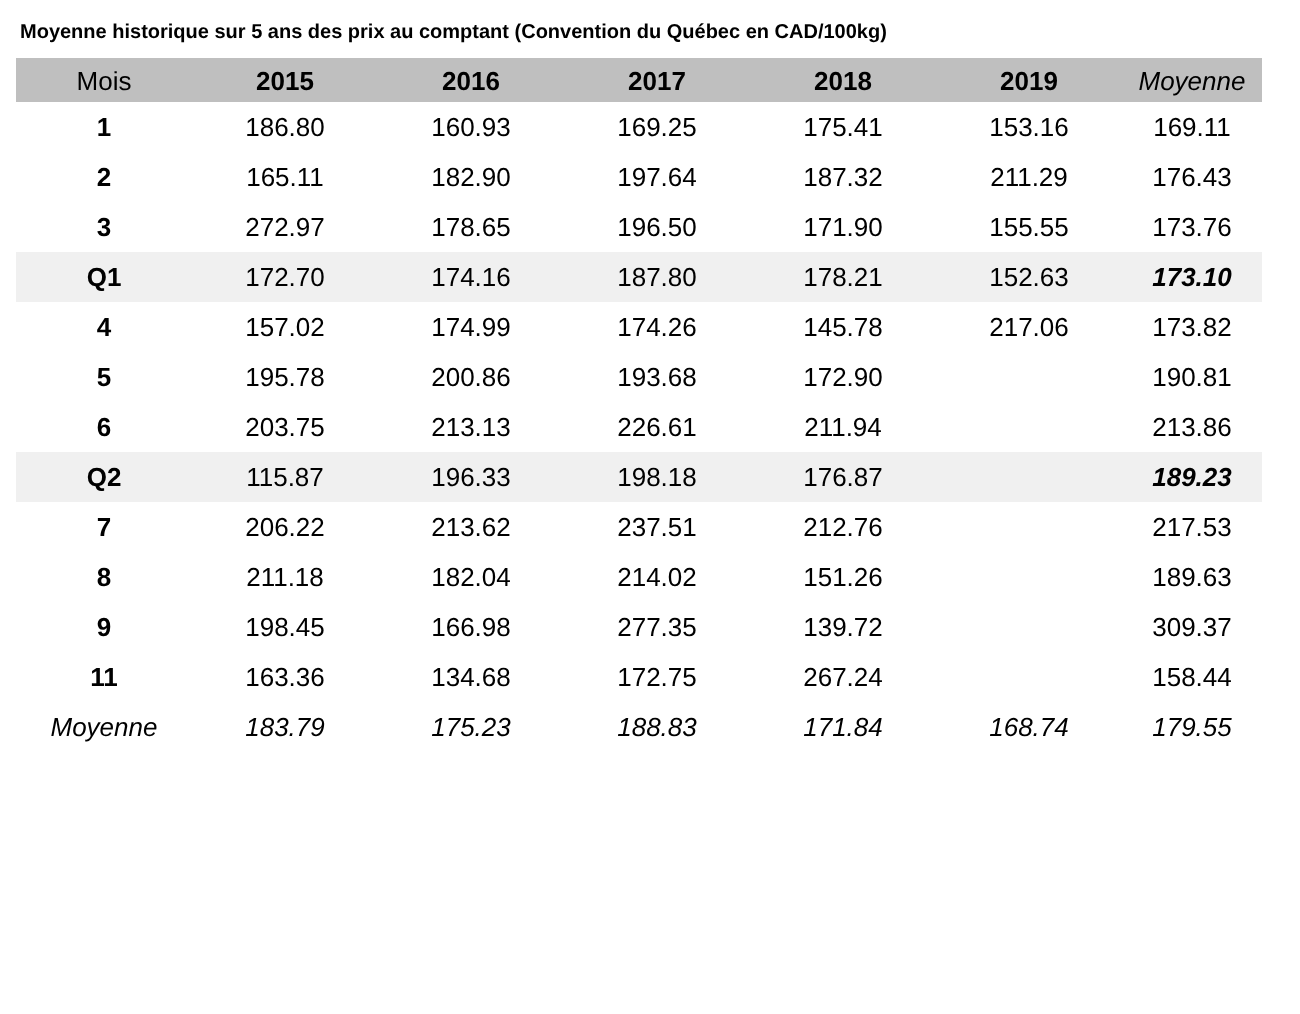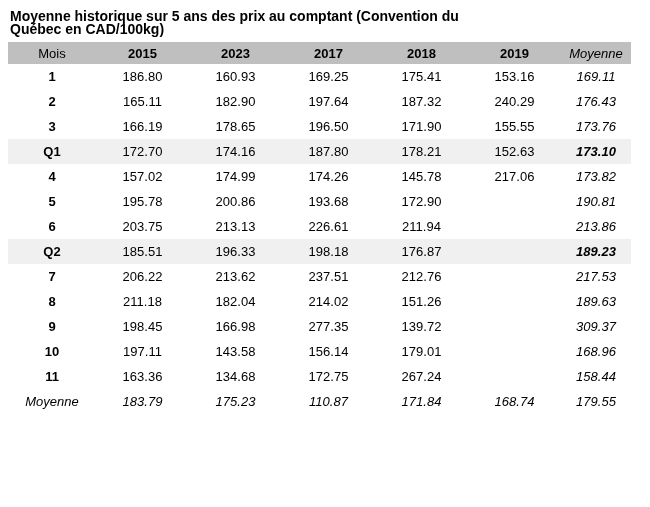--- a/index.html
+++ b/index.html
@@ -15,21 +15,21 @@
     height:507px;
     font-family:"Liberation Sans", sans-serif;
     color:var(--text);
     overflow:hidden;
   }
   .page{
     padding:8px 0 0 8px;
   }
   .title{
     width:470px;
-    font-size:14px;
+    font-size:10px;
     font-weight:bold;
     line-height:13px;
     margin:2px 0 6px 2px;
   }
   table.price-table{
     border-collapse:collapse;
     table-layout:fixed;
     width:623px;
   }
   table.price-table col.c-mois{width:88px;}
@@ -48,23 +48,23 @@
   thead th.avg{font-style:italic;font-weight:normal;}
   tbody td{
     height:25px;
     font-size:13px;
     text-align:center;
     vertical-align:middle;
     padding:0;
     background:#ffffff;
   }
   tbody td.mois{font-weight:bold;}
-  tbody td.avg{font-style:italic;}
+  tbody td.avg{}
   tbody tr.quarter td{background:var(--quarter-bg);}
-  tbody tr.quarter td.avg{font-weight:bold;}
+  tbody tr.quarter td.avg{font-weight:bold;font-style:italic;}
   tbody tr.average td{font-style:italic;font-weight:normal;}
   tbody tr.average td.mois{font-weight:normal;}
 </style>
 </head>
 <body>
 
 <div class="page">
   <div class="title">Moyenne historique sur 5 ans des prix au comptant (Convention du Québec en CAD/100kg)</div>
 
   <table class="price-table">
@@ -74,21 +74,21 @@
         <col class="c-year">
         <col class="c-year">
         <col class="c-year">
         <col class="c-year">
       <col class="c-avg">
     </colgroup>
     <thead>
       <tr>
           <th class="mois">Mois</th>
           <th class="year">2015</th>
-          <th class="year">2023</th>
+          <th class="year">2016</th>
           <th class="year">2017</th>
           <th class="year">2018</th>
           <th class="year">2019</th>
           <th class="avg">Moyenne</th>
         </tr>
     </thead>
     <tbody>
         <tr class="month">
           <td class="mois">1</td>
           <td class="year">186.80</td>
@@ -97,26 +97,26 @@
           <td class="year">175.41</td>
           <td class="year">153.16</td>
           <td class="avg">169.11</td>
         </tr>
         <tr class="month">
           <td class="mois">2</td>
           <td class="year">165.11</td>
           <td class="year">182.90</td>
           <td class="year">197.64</td>
           <td class="year">187.32</td>
-          <td class="year">240.29</td>
+          <td class="year">211.29</td>
           <td class="avg">176.43</td>
         </tr>
         <tr class="month">
           <td class="mois">3</td>
-          <td class="year">166.19</td>
+          <td class="year">272.97</td>
           <td class="year">178.65</td>
           <td class="year">196.50</td>
           <td class="year">171.90</td>
           <td class="year">155.55</td>
           <td class="avg">173.76</td>
         </tr>
         <tr class="quarter">
           <td class="mois">Q1</td>
           <td class="year">172.70</td>
           <td class="year">174.16</td>
@@ -147,21 +147,21 @@
           <td class="mois">6</td>
           <td class="year">203.75</td>
           <td class="year">213.13</td>
           <td class="year">226.61</td>
           <td class="year">211.94</td>
           <td class="year"></td>
           <td class="avg">213.86</td>
         </tr>
         <tr class="quarter">
           <td class="mois">Q2</td>
-          <td class="year">185.51</td>
+          <td class="year">115.87</td>
           <td class="year">196.33</td>
           <td class="year">198.18</td>
           <td class="year">176.87</td>
           <td class="year"></td>
           <td class="avg">189.23</td>
         </tr>
         <tr class="month">
           <td class="mois">7</td>
           <td class="year">206.22</td>
           <td class="year">213.62</td>
@@ -182,41 +182,32 @@
         <tr class="month">
           <td class="mois">9</td>
           <td class="year">198.45</td>
           <td class="year">166.98</td>
           <td class="year">277.35</td>
           <td class="year">139.72</td>
           <td class="year"></td>
           <td class="avg">309.37</td>
         </tr>
         <tr class="month">
-          <td class="mois">10</td>
-          <td class="year">197.11</td>
-          <td class="year">143.58</td>
-          <td class="year">156.14</td>
-          <td class="year">179.01</td>
-          <td class="year"></td>
-          <td class="avg">168.96</td>
-        </tr>
-        <tr class="month">
           <td class="mois">11</td>
           <td class="year">163.36</td>
           <td class="year">134.68</td>
           <td class="year">172.75</td>
           <td class="year">267.24</td>
           <td class="year"></td>
           <td class="avg">158.44</td>
         </tr>
         <tr class="average">
           <td class="mois">Moyenne</td>
           <td class="year">183.79</td>
           <td class="year">175.23</td>
-          <td class="year">110.87</td>
+          <td class="year">188.83</td>
           <td class="year">171.84</td>
           <td class="year">168.74</td>
           <td class="avg">179.55</td>
         </tr>
       </tbody>
   </table>
 </div>
 
 </body></html>

